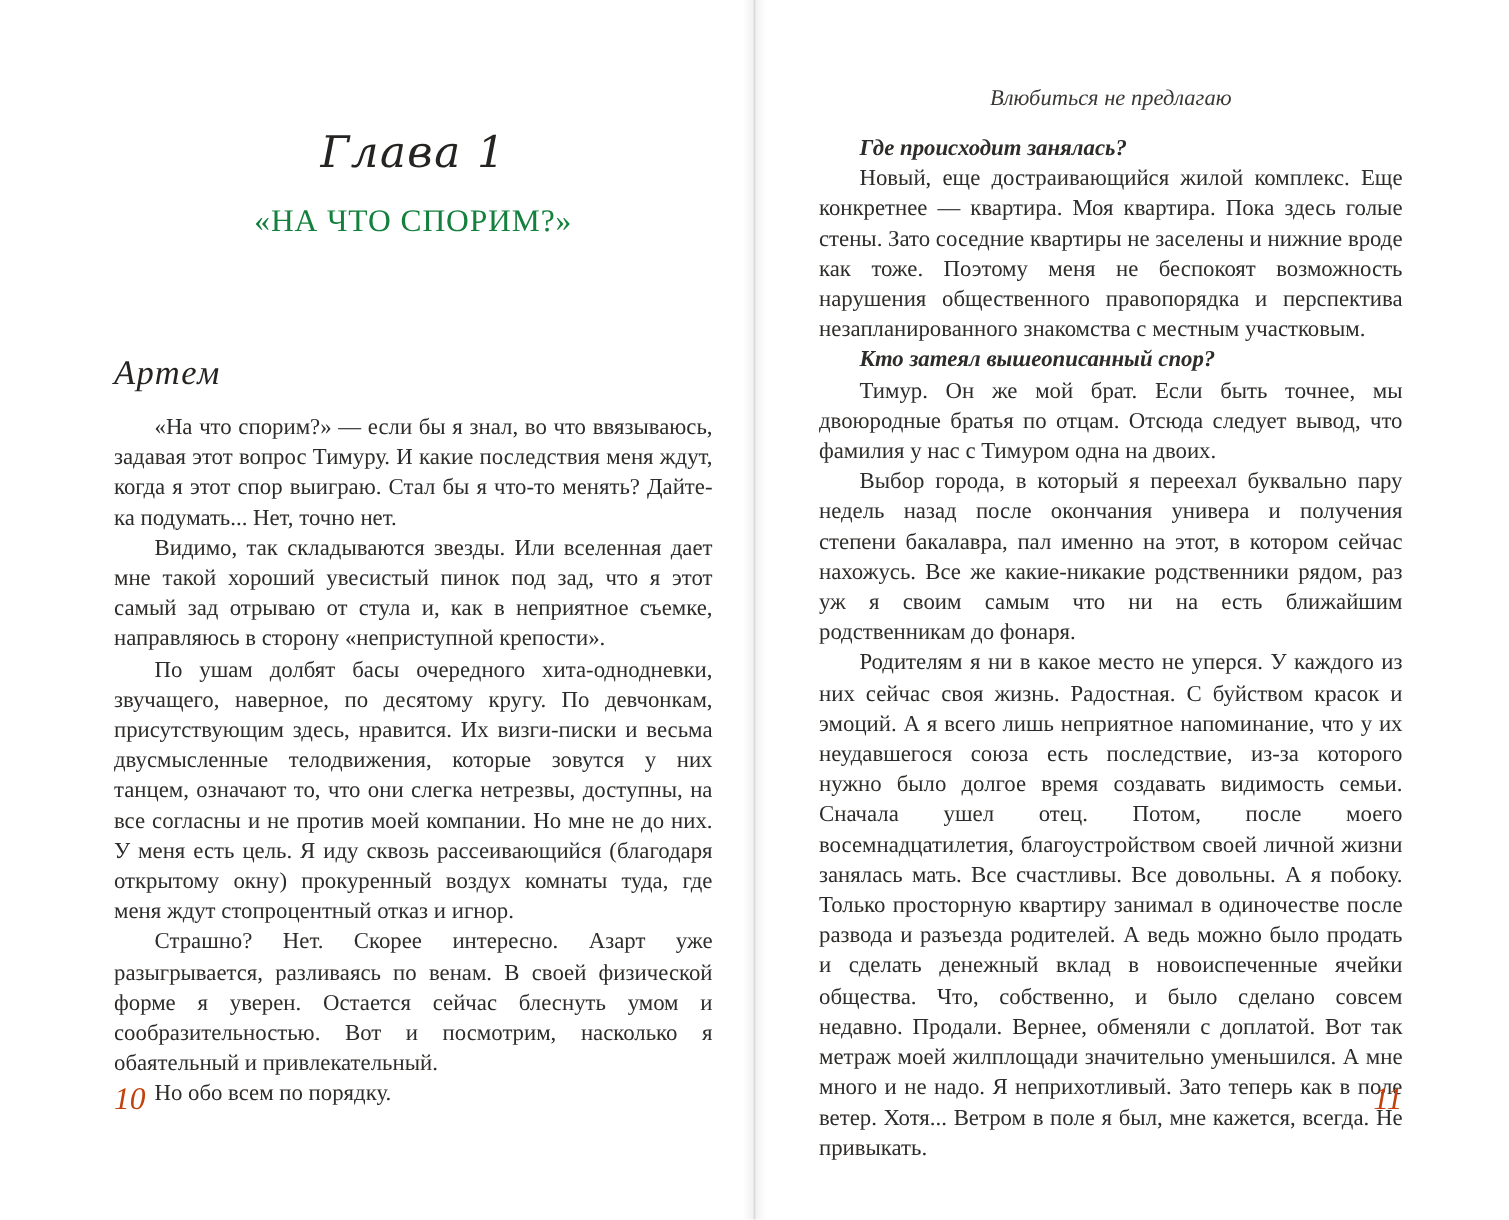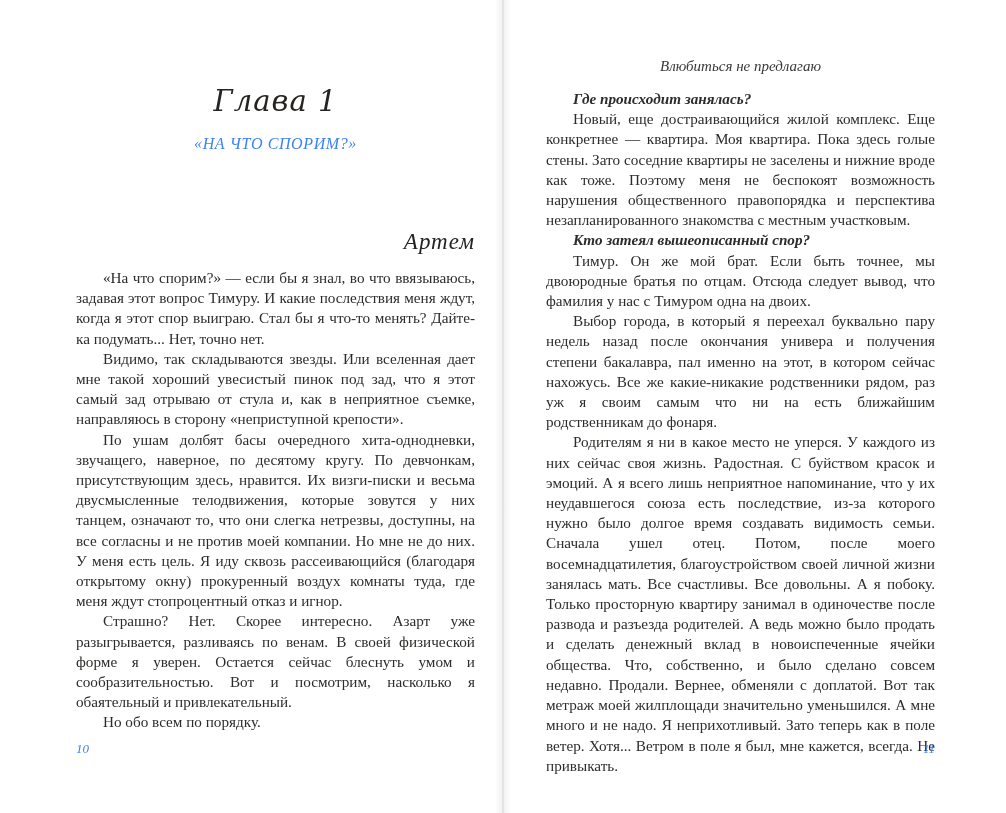--- a/index.html
+++ b/index.html
@@ -51,29 +51,28 @@
   }
   .chapter-title {
     font-family: "DejaVu Serif", serif;
     font-style: italic;
     font-size: 29px;
     letter-spacing: 1px;
     color: #262422;
   }
   .chapter-subtitle {
     margin-top: 17px;
-    font-size: 16px;
+    font-size: 21px;
     letter-spacing: 0.6px;
-    color: #3b82f6;
-    font-style: italic;
+    color: #15803d;
   }
   .section-heading {
     margin-top: 76px;
     margin-bottom: 13px;
-    text-align: right;
+    text-align: left;
     font-style: italic;
     font-size: 23px;
     letter-spacing: 1px;
     color: #262422;
   }
 
   
   .body-text {
     font-size: 15.2px;
     line-height: 20.2px;
@@ -96,24 +95,24 @@
     margin-bottom: 14px;
     text-align: center;
     font-style: italic;
     font-size: 15px;
     color: #3a3836;
   }
 
   
   .page-number {
     position: absolute;
-    bottom: 56px;
+    bottom: 68px;
     font-style: italic;
-    font-size: 13px;
-    color: #3b82f6;
+    font-size: 21px;
+    color: #c2410c;
   }
   .page-number-left  { left: 76px; }
   .page-number-right { right: 71px; padding-left: 14px; }
 </style>
 </head>
 <body>
 
 <div class="spread">
 
   <div class="page page-left">

